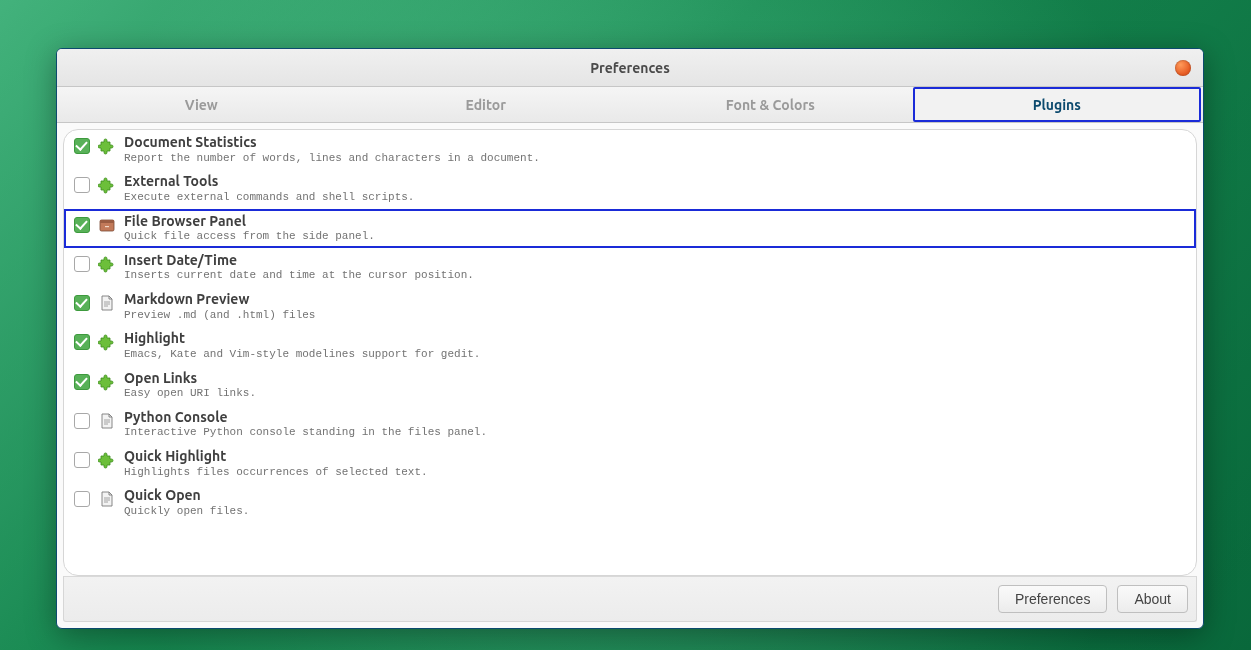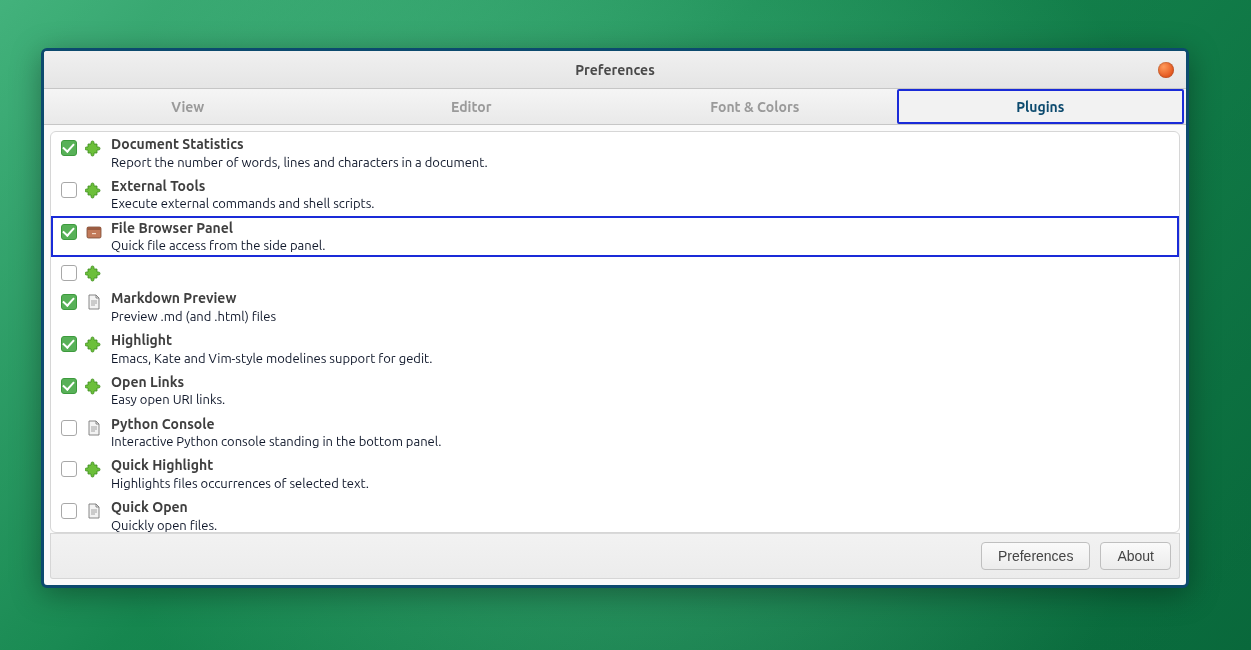--- a/index.html
+++ b/index.html
@@ -5,22 +5,22 @@
   * { box-sizing: border-box; margin: 0; padding: 0; }
   html, body { width: 1251px; height: 650px; overflow: hidden; font-family: Ubuntu, "Segoe UI", Arial, sans-serif; }
   body { background: #1a9e5d; position: relative; }
   .desktop-overlay {
     position: absolute; inset: 0;
     background:
       radial-gradient(circle at 50% 50%, rgba(255,255,255,0.15), rgba(0,0,0,0.15) 80%),
       linear-gradient(135deg, #4ed191 0%, #1a9e5d 40%, #0a7a45 100%);
   }
   .window {
-    position: absolute; left: 41px; top: 48px; width: 1148px;
-    background: #fafafa; border: 3px solid #0c4a6e; border-radius: 6px;
+    position: absolute; left: 56px; top: 48px; width: 1148px;
+    background: #fafafa; border: 1px solid #0c4a6e; border-radius: 6px;
     box-shadow: 0 6px 30px rgba(0,0,0,0.35);
     overflow: hidden;
   }
   .titlebar {
     height: 38px; display: flex; align-items: center; justify-content: center;
     background: linear-gradient(#f0f0f0,#e5e5e5);
     border-bottom: 1px solid #c6c6c6;
     position: relative;
   }
   .titlebar .title { font-weight: 700; color: #4a4a4a; font-size: 14px; }
@@ -43,23 +43,23 @@
   }
   .tab.selected {
     background: #f2f2f2;
     border: 2px solid #1a2bd8; border-radius: 2px;
     color: #0c4a6e;
   }
   .content {
     padding: 6px; display:flex; flex-direction:column; gap:0;
   }
   .plugin-pane {
-    border: 1px solid #d6d6d6; border-radius: 6px;
+    border: 1px solid #d6d6d6; border-radius: 15px;
     background: #fff;
-    height: 402px; overflow: hidden; position: relative;
+    height: 447px; overflow: hidden; position: relative;
   }
   .plugin-list {
     position: absolute; inset: 0; overflow-y: auto; padding-bottom: 6px;
   }
   .plugin-row {
     display: flex; align-items: flex-start; gap: 8px;
     padding: 4px 10px 4px 10px;
   }
   .plugin-row.highlight {
     outline: 2px solid #1a2bd8; outline-offset: -2px;
@@ -73,21 +73,21 @@
     background: #58b158; border-color: #3d9a3d;
   }
   .cb.checked::after {
     content: ""; position: absolute; left: 3px; top: 0px;
     width: 5px; height: 9px; border: solid #fff; border-width: 0 2px 2px 0;
     transform: rotate(42deg);
   }
   .picon { width: 18px; height: 18px; margin-top: 3px; flex: 0 0 18px; display:flex;align-items:center;justify-content:center; }
   .ptext { line-height: 1.25; color: #3f3f3f; }
   .pname { font-weight: 700; font-size: 14px; }
-  .pdesc { font-size: 13px; color: #0f172a; }
+  .pdesc { font-size: 11px; color: #737373; font-family: Liberation Mono, monospace; }
   .btnbar {
     border-top: 1px dashed #c9c9c9;
     background: linear-gradient(#f2f2f2,#ececec);
     padding: 8px; display:flex; justify-content:flex-end; gap:10px;
     border: 1px solid #d6d6d6; border-top:1px solid #d9d9d9;
     border-bottom-left-radius:3px; border-bottom-right-radius:3px;
   }
   .btn {
     padding: 5px 16px; font-size: 14px; color: #444;
     background: linear-gradient(#fafafa,#ececec);
@@ -165,20 +165,24 @@
               <div class="pdesc">Quick file access from the side panel.</div>
             </div>
           </div>
           <div class="plugin-row">
             <div class="cb"></div>
             <div class="picon">
               <svg width="18" height="18" viewBox="0 0 18 18">
                 <path fill="#6cbf3a" stroke="#3e8e1e" stroke-width="0.8" d="M3 5h3V3.5a1.5 1.5 0 1 1 3 0V5h3v3h1.5a1.5 1.5 0 1 1 0 3H12v3H9v1.5a1.5 1.5 0 1 1-3 0V14H3v-3H1.5a1.5 1.5 0 1 1 0-3H3z"></path>
               </svg>
             </div>
+            <div class="ptext">
+              <div class="pname">Insert Date/Time</div>
+              <div class="pdesc">Inserts current date and time at the cursor position.</div>
+            </div>
           </div>
           <div class="plugin-row">
             <div class="cb checked"></div>
             <div class="picon">
               <svg width="18" height="18" viewBox="0 0 18 18">
                 <path fill="#f3f3f3" stroke="#7a7a7a" stroke-width="0.9" d="M4 2h7l3 3v11H4z"></path>
                 <path fill="none" stroke="#7a7a7a" stroke-width="0.9" d="M11 2v3h3"></path>
                 <path stroke="#9a9a9a" stroke-width="0.9" d="M6 8h6M6 10h6M6 12h4"></path>
               </svg>
             </div>
@@ -215,21 +219,21 @@
             <div class="cb"></div>
             <div class="picon">
               <svg width="18" height="18" viewBox="0 0 18 18">
                 <path fill="#f3f3f3" stroke="#7a7a7a" stroke-width="0.9" d="M4 2h7l3 3v11H4z"></path>
                 <path fill="none" stroke="#7a7a7a" stroke-width="0.9" d="M11 2v3h3"></path>
                 <path stroke="#9a9a9a" stroke-width="0.9" d="M6 8h6M6 10h6M6 12h4"></path>
               </svg>
             </div>
             <div class="ptext">
               <div class="pname">Python Console</div>
-              <div class="pdesc">Interactive Python console standing in the bottom panel.</div>
+              <div class="pdesc">Interactive Python console standing in the files panel.</div>
             </div>
           </div>
           <div class="plugin-row">
             <div class="cb"></div>
             <div class="picon">
               <svg width="18" height="18" viewBox="0 0 18 18">
                 <path fill="#6cbf3a" stroke="#3e8e1e" stroke-width="0.8" d="M3 5h3V3.5a1.5 1.5 0 1 1 3 0V5h3v3h1.5a1.5 1.5 0 1 1 0 3H12v3H9v1.5a1.5 1.5 0 1 1-3 0V14H3v-3H1.5a1.5 1.5 0 1 1 0-3H3z"></path>
               </svg>
             </div>
             <div class="ptext">

